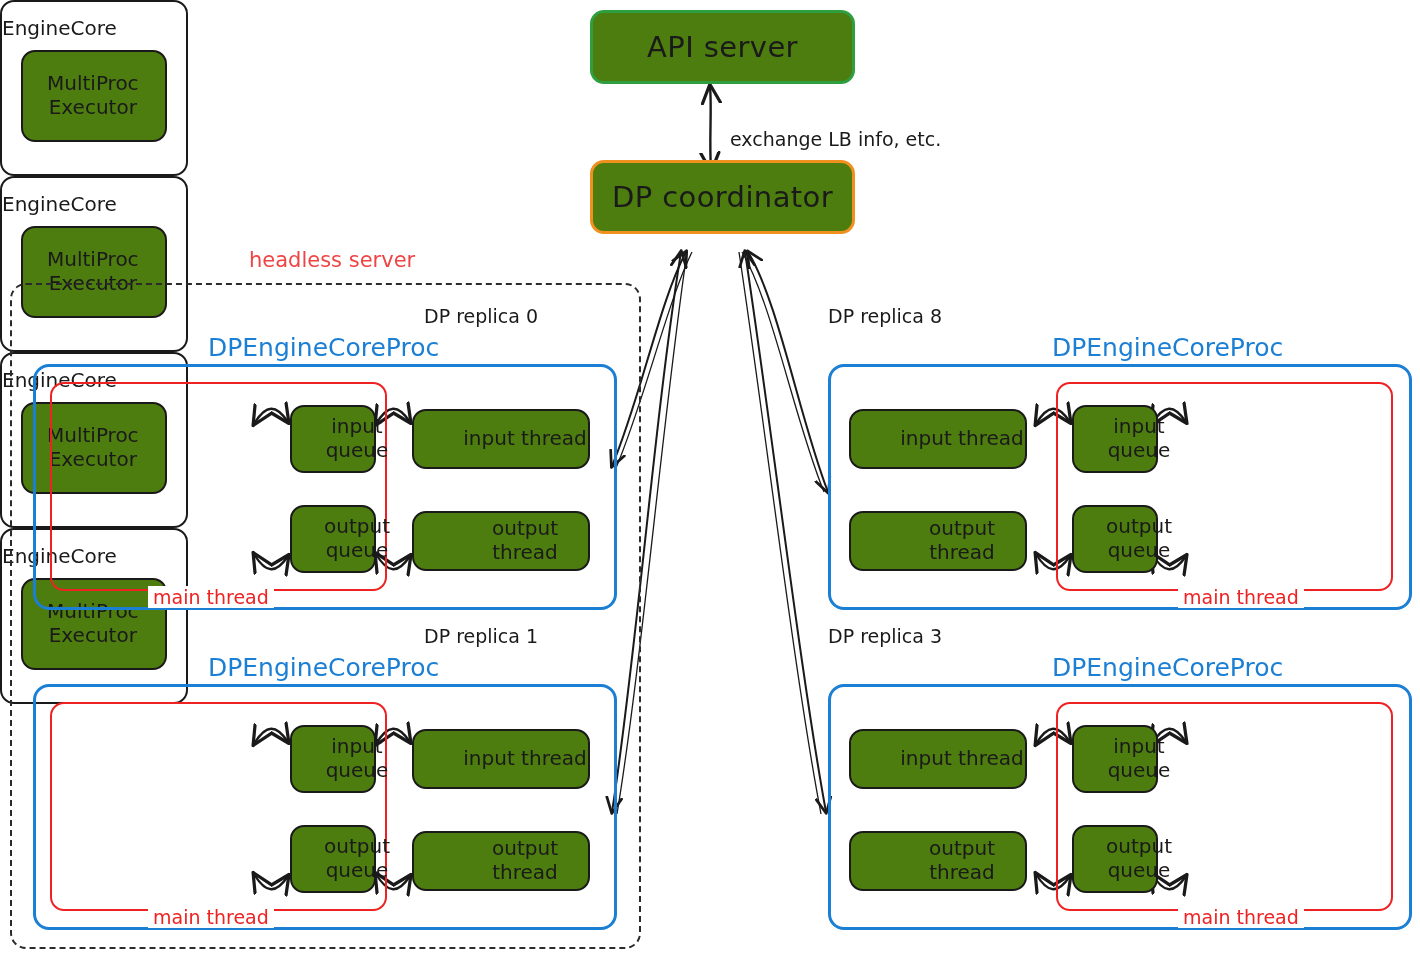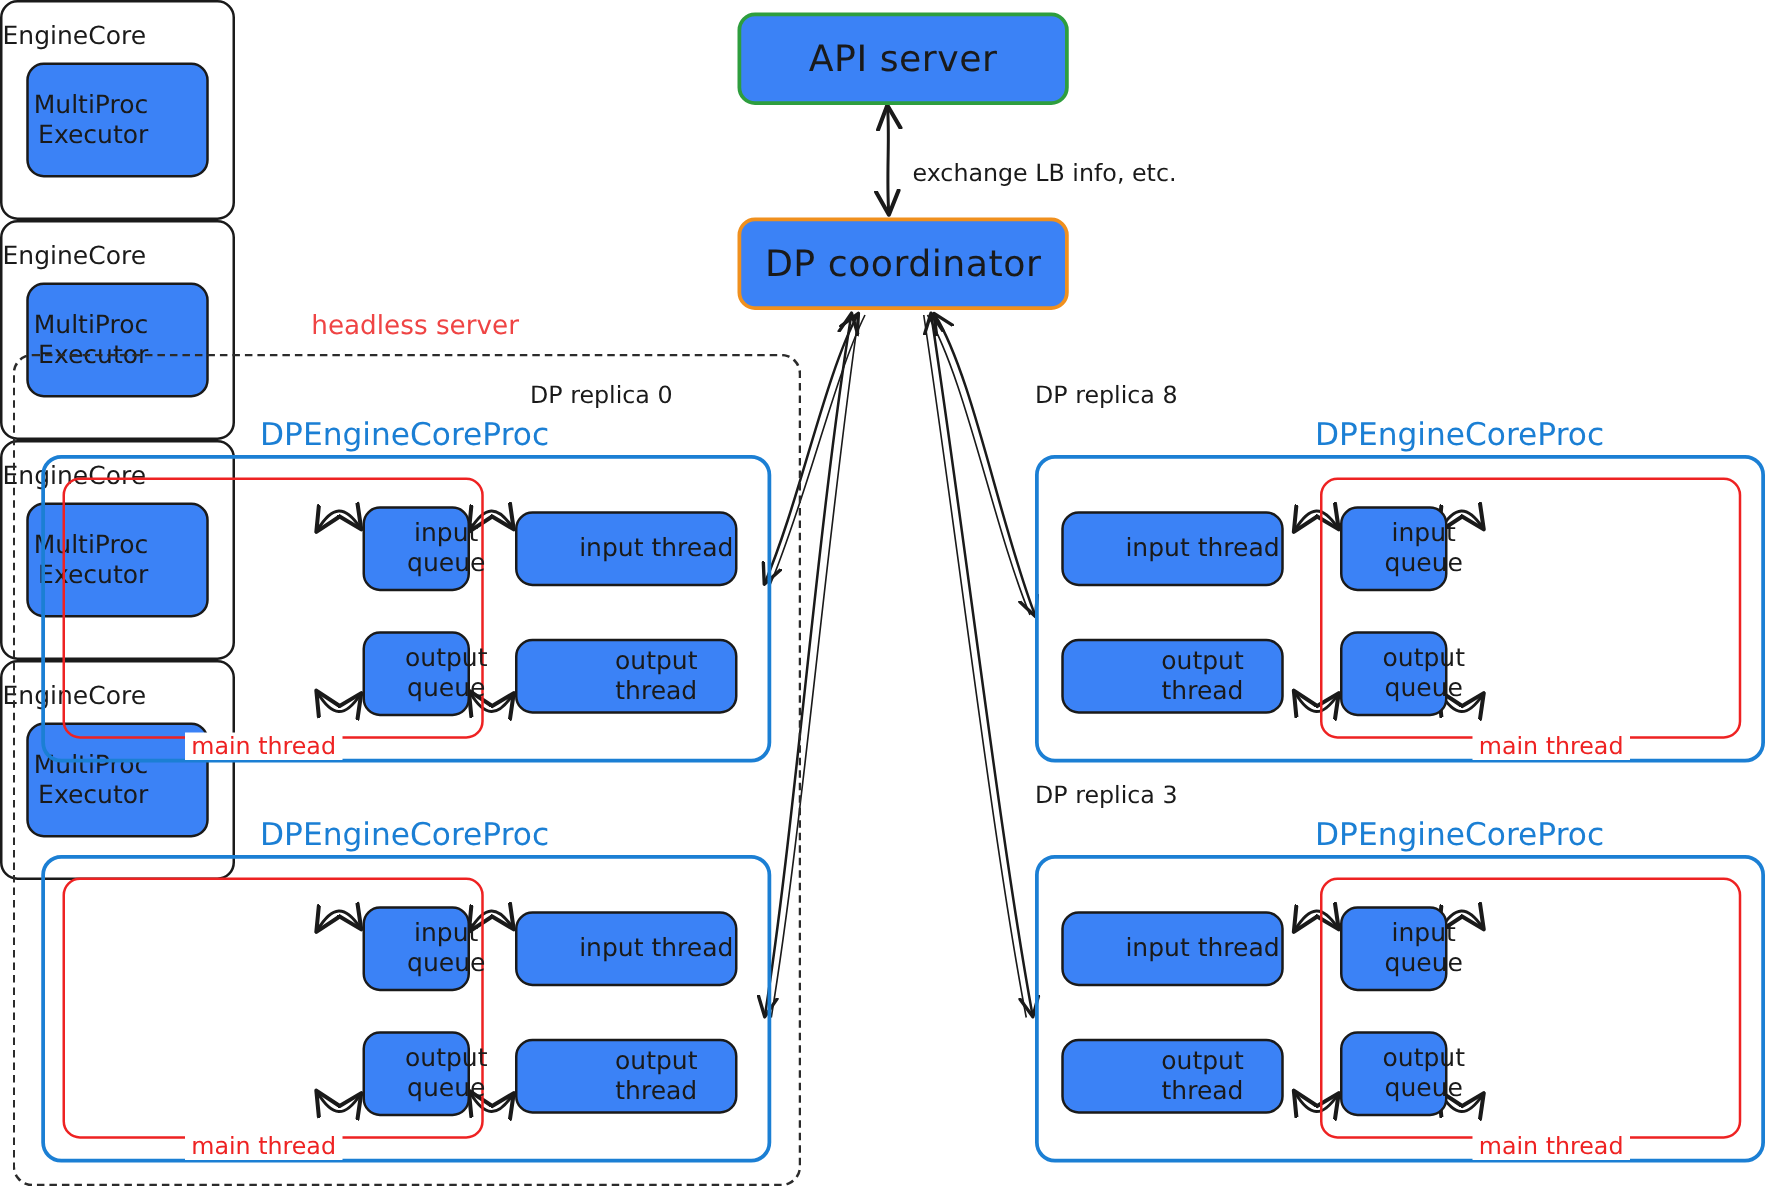--- a/index.html
+++ b/index.html
@@ -24,21 +24,21 @@
     pointer-events: none;
   }
   
   .node {
     position: absolute;
     box-sizing: border-box;
     display: flex;
     align-items: center;
     justify-content: center;
     text-align: center;
-    background: #3b82f6;
+    background: #4d7c0f;
     border-style: solid;
     color: #1a1a1a;
     line-height: 1.18;
     white-space: pre-line;
   }
   .black-box {
     border: 2.5px solid #1a1a1a;
     border-radius: 14px;
   }
   .green-box {
@@ -101,22 +101,22 @@
     color: #1a1a1a;
   }
   .core-label {
     position: absolute;
     font-size: 20px;
     color: #1a1a1a;
     white-space: nowrap;
   }
   .mp-left {
     justify-content: flex-start;
-    padding-left: 4px;
-    text-align: right;
+    padding-left: 24px;
+    text-align: center;
   }
 </style>
 </head>
 <body>
 
 <div id="canvas">
 
   <svg class="layer" viewBox="0 0 1420 960">
     <defs>
       <marker id="ah" viewBox="0 0 12 12" refX="10" refY="6" markerWidth="9" markerHeight="9" orient="auto-start-reverse">
@@ -174,21 +174,21 @@
       <path d="M1036,874 C1048,894 1058,894 1070,876" fill="none" stroke="#1a1a1a" stroke-width="2.4" marker-start="url(#ah)" marker-end="url(#ah)"></path>
       <path d="M1152,744 C1164,724 1174,724 1186,742" fill="none" stroke="#1a1a1a" stroke-width="2.4" marker-start="url(#ah)" marker-end="url(#ah)"></path>
       <path d="M1152,874 C1164,894 1174,894 1186,876" fill="none" stroke="#1a1a1a" stroke-width="2.4" marker-start="url(#ah)" marker-end="url(#ah)"></path>
     </g>
   </svg>
 
   <div class="node green-box title-xl" style="left:590px; top:10px; width:265px; height:74px;">API server</div>
 
   <div class="free-text edge-label" style="left:730px; top:128px;">exchange LB info, etc.</div>
 
-  <div class="node orange-box title-xl" style="left:590px; top:174px; width:265px; height:74px;">DP coordinator</div>
+  <div class="node orange-box title-xl" style="left:590px; top:160px; width:265px; height:74px;">DP coordinator</div>
 
   <div class="free-text headless-title" style="left:249px; top:248px;">headless server</div>
   <div class="dashed-box" style="position:absolute; left:10px; top:283px; width:627px; height:662px;"></div>
 
   <div class="free-text replica-title" style="left:424px; top:305px;">DP replica 0</div>
   <div class="free-text blue-text" style="left:208px; top:333px;">DPEngineCoreProc</div>
 
   <div class="blue-box" style="position:absolute; left:33px; top:364px; width:578px; height:240px;"></div>
   <div class="red-box" style="position:absolute; left:50px; top:382px; width:333px; height:205px;"></div>
   <div class="free-text red-text" style="left:148px; top:586px;">main thread</div>
@@ -199,20 +199,21 @@
 Executor</div>
   </div>
 
   <div class="node black-box label-md" style="left:290px; top:405px; width:86px; height:68px;">input
 queue</div>
   <div class="node black-box label-md" style="left:290px; top:505px; width:86px; height:68px;">output
 queue</div>
   <div class="node black-box label-md" style="left:412px; top:409px; width:178px; height:60px;">input thread</div>
   <div class="node black-box label-md" style="left:412px; top:511px; width:178px; height:60px;">output thread</div>
 
+  <div class="free-text replica-title" style="left:424px; top:625px;">DP replica 1</div>
   <div class="free-text blue-text" style="left:208px; top:653px;">DPEngineCoreProc</div>
 
   <div class="blue-box" style="position:absolute; left:33px; top:684px; width:578px; height:240px;"></div>
   <div class="red-box" style="position:absolute; left:50px; top:702px; width:333px; height:205px;"></div>
   <div class="free-text red-text" style="left:148px; top:906px;">main thread</div>
 
   <div class="black-box" style="left:70px; top:718px; width:184px; height:172px; flex-direction:column; align-items:stretch; justify-content:flex-start;">
     <div class="core-label" style="position:static; margin:14px auto 0 auto;">EngineCore</div>
     <div class="node black-box label-md mp-left" style="position:static; margin:10px auto 0 auto; width:146px; height:92px;">MultiProc
 Executor</div>

